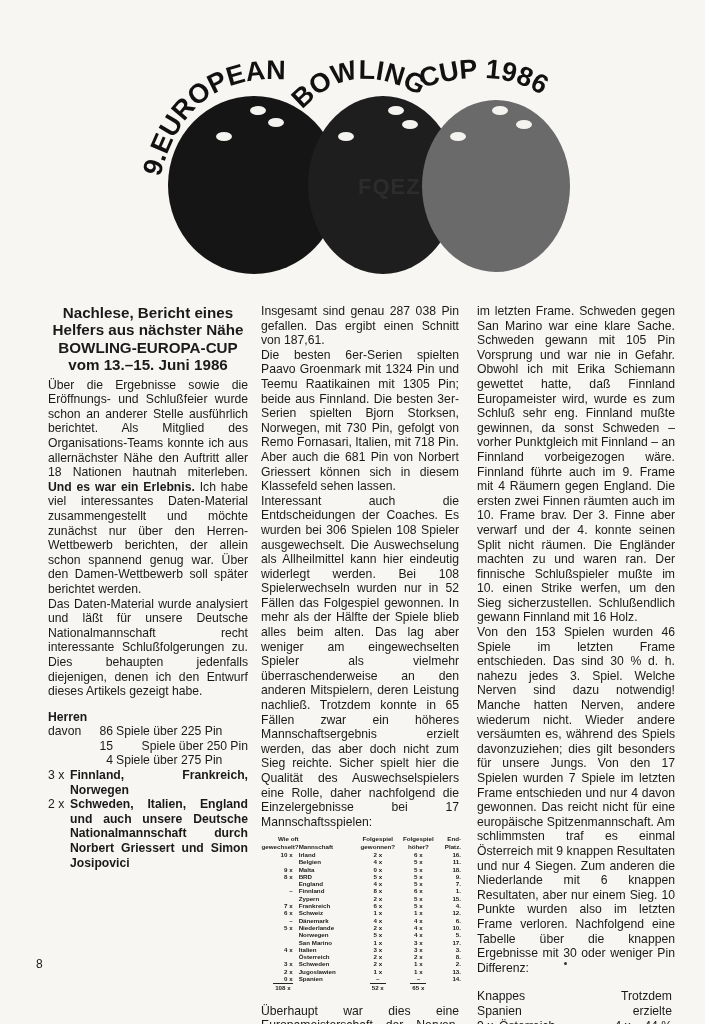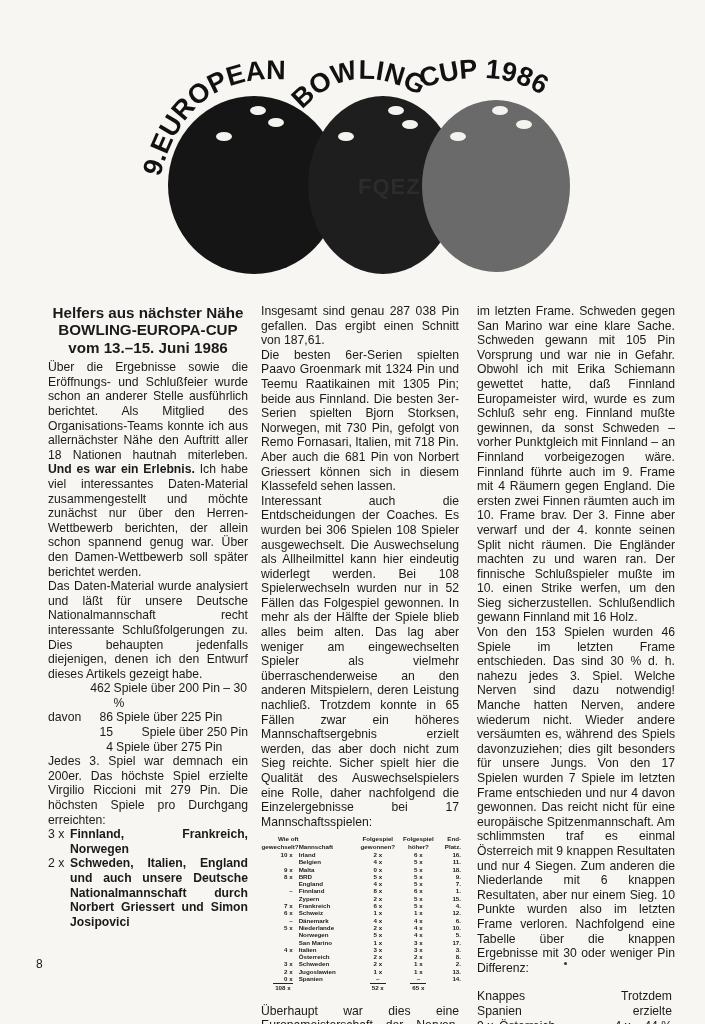--- a/index.html
+++ b/index.html
@@ -98,46 +98,43 @@
         <textPath href="#arc2">BOWLING</textPath>
       </text>
       <text font-family="Liberation Sans, sans-serif" font-weight="bold" font-size="27" fill="#111">
         <textPath href="#arc3">CUP 1986</textPath>
       </text>
     </svg>
   </div>
 
   <div class="col col1">
     <div class="headline">
+      <div>Nachlese, Bericht eines</div>
       <div>Helfers aus nächster Nähe</div>
       <div>BOWLING-EUROPA-CUP</div>
       <div>vom 13.–15. Juni 1986</div>
     </div>
     <p><span>Über die Ergebnisse sowie die Eröffnungs- und Schlußfeier wurde schon an anderer Stelle ausführlich berichtet. Als Mitglied des Organisations-Teams konnte ich aus allernächster Nähe den Auftritt aller 18 Nationen hautnah miterleben. </span><b>Und es war ein Erlebnis.</b><span> Ich habe viel interessantes Daten-Material zusammengestellt und möchte zunächst nur über den Herren-Wettbewerb berichten, der allein schon spannend genug war. Über den Damen-Wettbewerb soll später berichtet werden.</span></p>
     <p>Das Daten-Material wurde analysiert und läßt für unsere Deutsche Nationalmannschaft recht interessante Schlußfolgerungen zu. Dies behaupten jedenfalls diejenigen, denen ich den Entwurf dieses Artikels gezeigt habe.</p>
+    <div class="subhead">Herren</div>
     <div class="indent-list">
-      <div class="stat-row" style="padding-left:38px;">
-        <span class="num">462</span>
-          <span>Spiele über 200 Pin – 30 %</span>
-      </div>
       <div class="stat-row">
         <span class="pre">davon</span>
           <span class="num">86</span>
           <span>Spiele über 225 Pin</span>
       </div>
       <div class="stat-row" style="padding-left:38px;justify-content:space-between;">
         <span class="num">15</span>
           <span>Spiele über 250 Pin</span>
       </div>
       <div class="stat-row" style="padding-left:38px;">
         <span class="num">4</span>
           <span>Spiele über 275 Pin</span>
       </div>
     </div>
-    <p>Jedes 3. Spiel war demnach ein 200er. Das höchste Spiel erzielte Virgilio Riccioni mit 279 Pin. Die höchsten Spiele pro Durchgang erreichten:</p>
     <div class="hanging">
       <span class="mark">3 x</span>
         <span class="txt">Finnland, Frankreich, Norwegen</span>
     </div>
     <div class="hanging">
       <span class="mark">2 x</span>
         <span class="txt">Schweden, Italien, England und auch unsere Deutsche Nationalmannschaft durch Norbert Griessert und Simon Josipovici</span>
     </div>
 
   </div>

